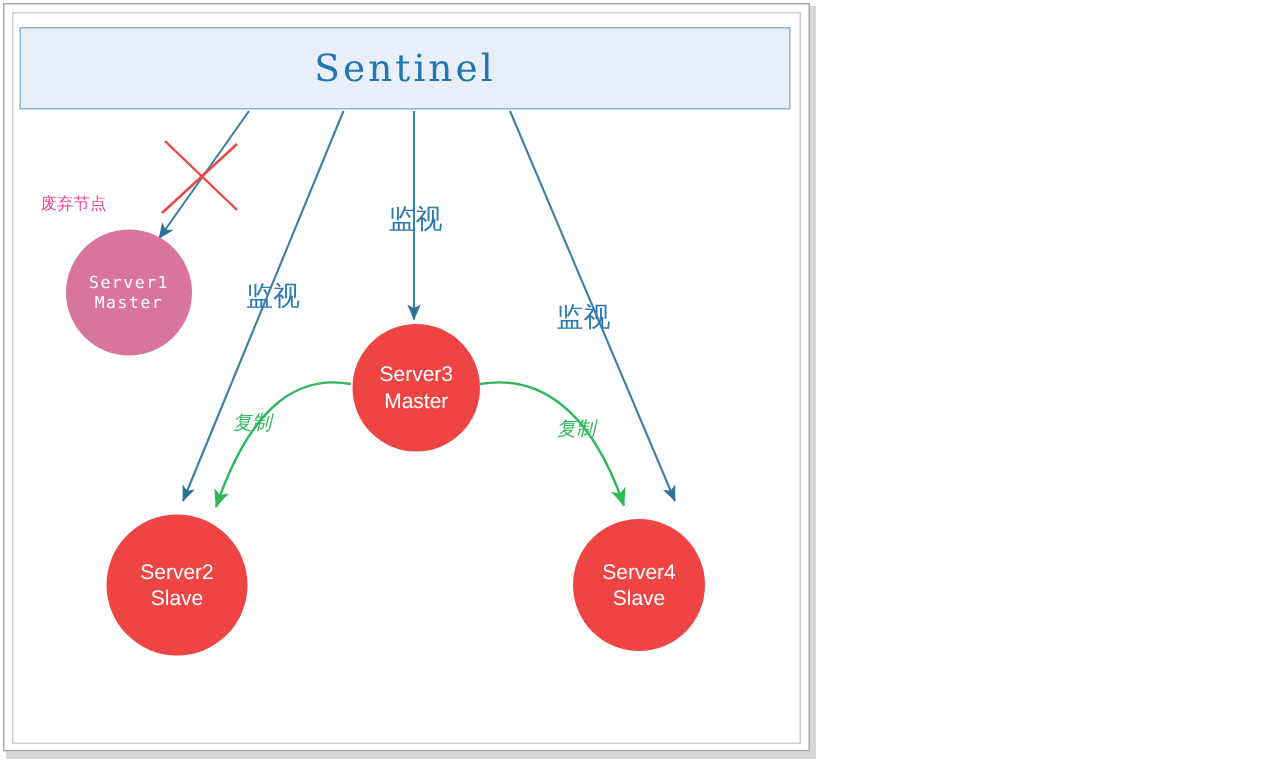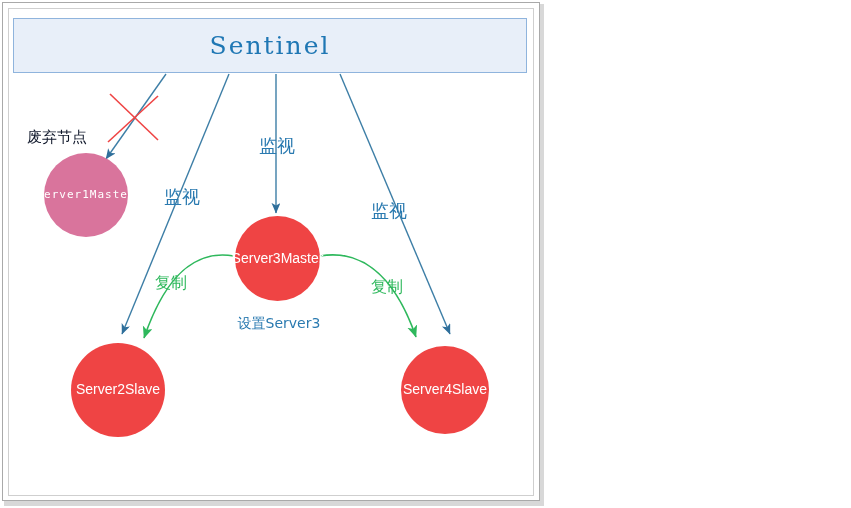--- a/index.html
+++ b/index.html
@@ -35,37 +35,37 @@
   }
   .sentinel-title{
     font-family:"DejaVu Serif","Liberation Serif",serif;
     font-size:25px;color:#1f77b4;letter-spacing:2px;
     white-space:nowrap;
   }
 
   
   .node{
     position:absolute;border-radius:50%;
-    display:flex;align-items:center;justify-content:center;
+    display:flex;flex-direction:column;align-items:center;justify-content:center;
     color:#ffffff;text-align:center;line-height:1.22;
   }
   .node-blue{background:#ef4444;}
   .node-pink{background:#d9749c;}
   .node-sans{font-family:"Liberation Sans",sans-serif;font-size:14px;}
   .node-mono{font-family:"DejaVu Sans Mono","Liberation Mono",monospace;font-size:11px;letter-spacing:1px;}
 
   
   .lbl{position:absolute;white-space:nowrap;}
   .lbl-blue{color:#2a7ab0;font-size:18px;font-family:"DejaVu Sans",sans-serif;}
-  .lbl-green{color:#2eb85c;font-size:16px;font-family:"DejaVu Sans",sans-serif;}
+  .lbl-green{color:#2eb85c;font-size:13px;font-family:"DejaVu Sans",sans-serif;font-style:italic;}
   .lbl-note{
     color:#2a7ab0;font-size:14px;font-family:"DejaVu Sans",sans-serif;
     text-align:center;line-height:1.35;
   }
-  .lbl-discard{color:#0f172a;font-size:15px;font-family:Liberation Mono, monospace;}
+  .lbl-discard{color:#ec4899;font-size:11px;font-family:Liberation Mono, monospace;}
 </style>
 </head>
 <body>
 
 <div id="stage">
 
   <div class="frame-shadow"></div>
   <div class="frame-outer"></div>
   <div class="frame-inner"></div>
 
@@ -107,34 +107,33 @@
   <div class="node node-blue node-sans" style="left:71px;top:343px;width:94px;height:94px;">
     <span>Server2</span>
     <span>Slave</span>
   </div>
 
   <div class="node node-blue node-sans" style="left:235px;top:216px;width:85px;height:85px;">
     <span>Server3</span>
     <span>Master</span>
   </div>
 
-  <div class="node node-blue node-sans" style="left:401px;top:346px;width:88px;height:88px;">
+  <div class="node node-blue node-sans" style="left:382px;top:346px;width:88px;height:88px;">
     <span>Server4</span>
     <span>Slave</span>
   </div>
 
   <div class="lbl lbl-blue" style="left:164px;top:185px;">监视</div>
 
   <div class="lbl lbl-blue" style="left:259px;top:134px;">监视</div>
 
   <div class="lbl lbl-blue" style="left:371px;top:199px;">监视</div>
 
   <div class="lbl lbl-green" style="left:155px;top:273px;">复制</div>
 
   <div class="lbl lbl-green" style="left:371px;top:277px;">复制</div>
 
   <div class="lbl lbl-discard" style="left:27px;top:128px;">废弃节点</div>
 
   <div class="lbl lbl-note" style="left:224px;top:314px;width:110px;">
-    <div>设置Server3</div>
   </div>
 
 </div>
 
 </body></html>

